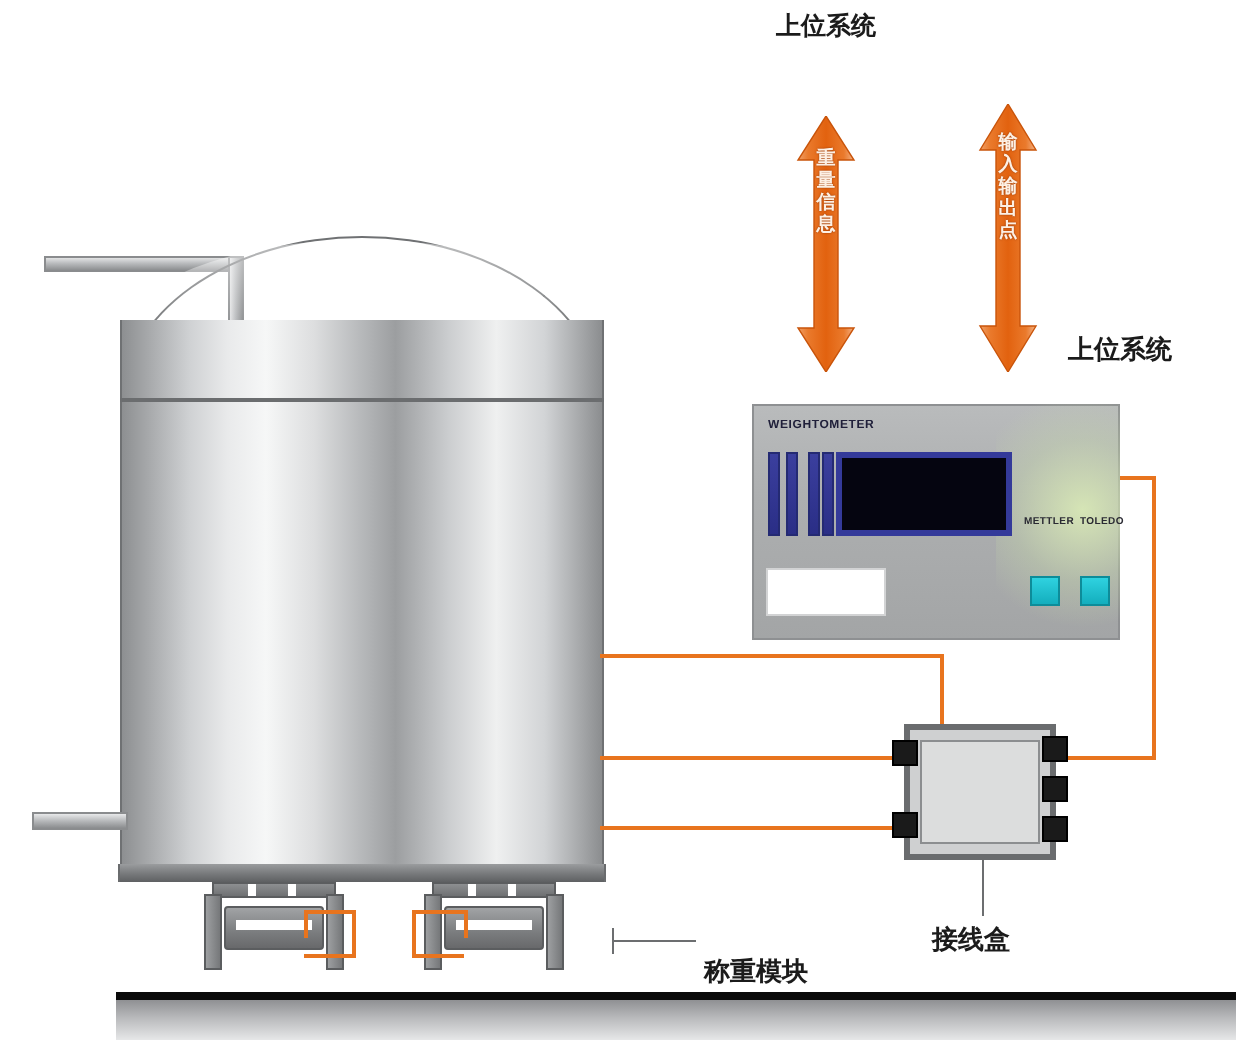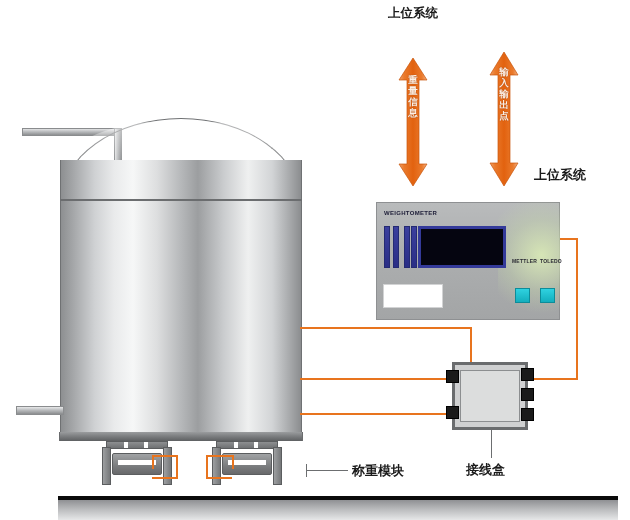--- a/index.html
+++ b/index.html
@@ -359,18 +359,18 @@
 
   <div class="toplabel" style="left:358px;top:6px;width:110px;">
     <span class="l2">上位系统</span>
   </div>
 
 
   <div class="sidelabel" style="left:534px;top:166px;">上位系统</div>
 
   <div class="leader leader-v" style="left:306px;top:464px;height:13px;"></div>
   <div class="leader leader-h" style="left:306px;top:470px;width:42px;"></div>
-  <div class="sidelabel" style="left:352px;top:462px;">称重模块</div>
+  <div class="sidelabel" style="left:352px;top:477px;">称重模块</div>
 
   <div class="leader leader-v" style="left:491px;top:430px;height:28px;"></div>
   <div class="sidelabel" style="left:466px;top:461px;">接线盒</div>
 
 </div>
 
 </body></html>

